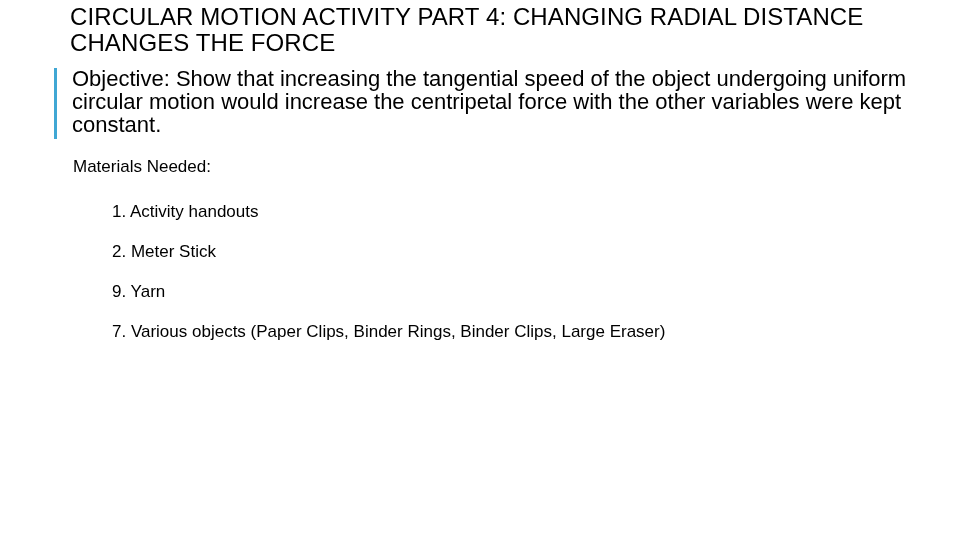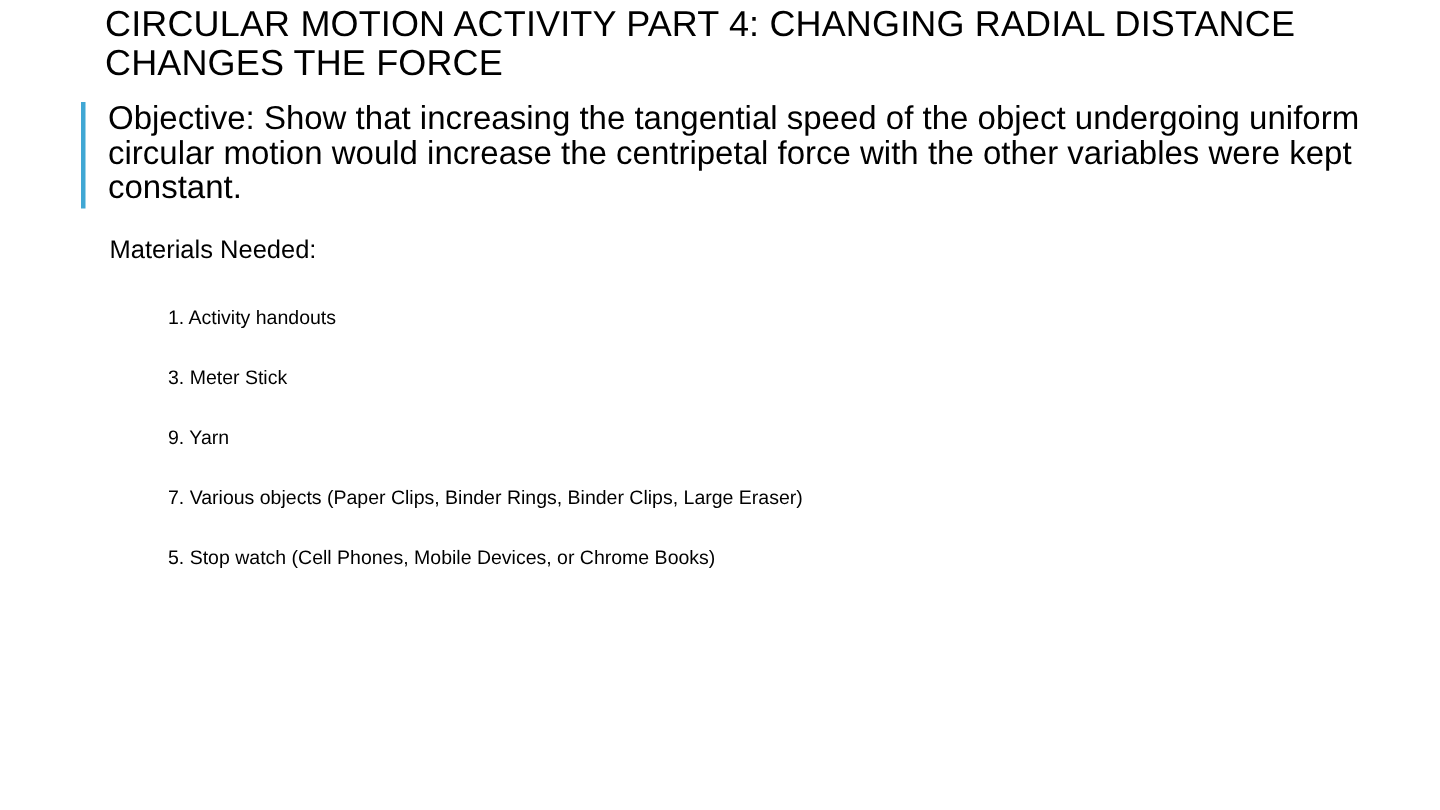--- a/index.html
+++ b/index.html
@@ -68,21 +68,21 @@
   .materials-list {
     position: absolute;
     left: 112px;
     top: 200px;
     width: 800px;
     margin: 0;
     padding: 0;
     list-style: none;
   }
   .materials-list li {
-    font-size: 13px;
+    font-size: 17px;
     line-height: 23px;
     height: 40px;
     color: #000000;
     white-space: nowrap;
   }
 </style>
 </head>
 <body>
 
 <div class="slide">
@@ -91,19 +91,18 @@
 
   <div class="objective-block">
     <div class="accent-bar" style="background: rgb(64, 167, 212);"></div>
     <p class="objective-text">Objective: Show that increasing the tangential speed of the object undergoing uniform circular motion would increase the centripetal force with the other variables were kept constant.</p>
   </div>
 
   <p class="materials-heading">Materials Needed:</p>
 
   <ul class="materials-list">
     <li>1. Activity handouts</li>
-    <li>3. Meter Stick</li>
+    <li>2. Meter Stick</li>
     <li>9. Yarn</li>
     <li>7. Various objects (Paper Clips, Binder Rings, Binder Clips, Large Eraser)</li>
-    <li>5. Stop watch (Cell Phones, Mobile Devices, or Chrome Books)</li>
   </ul>
 
 </div>
 
 </body></html>

